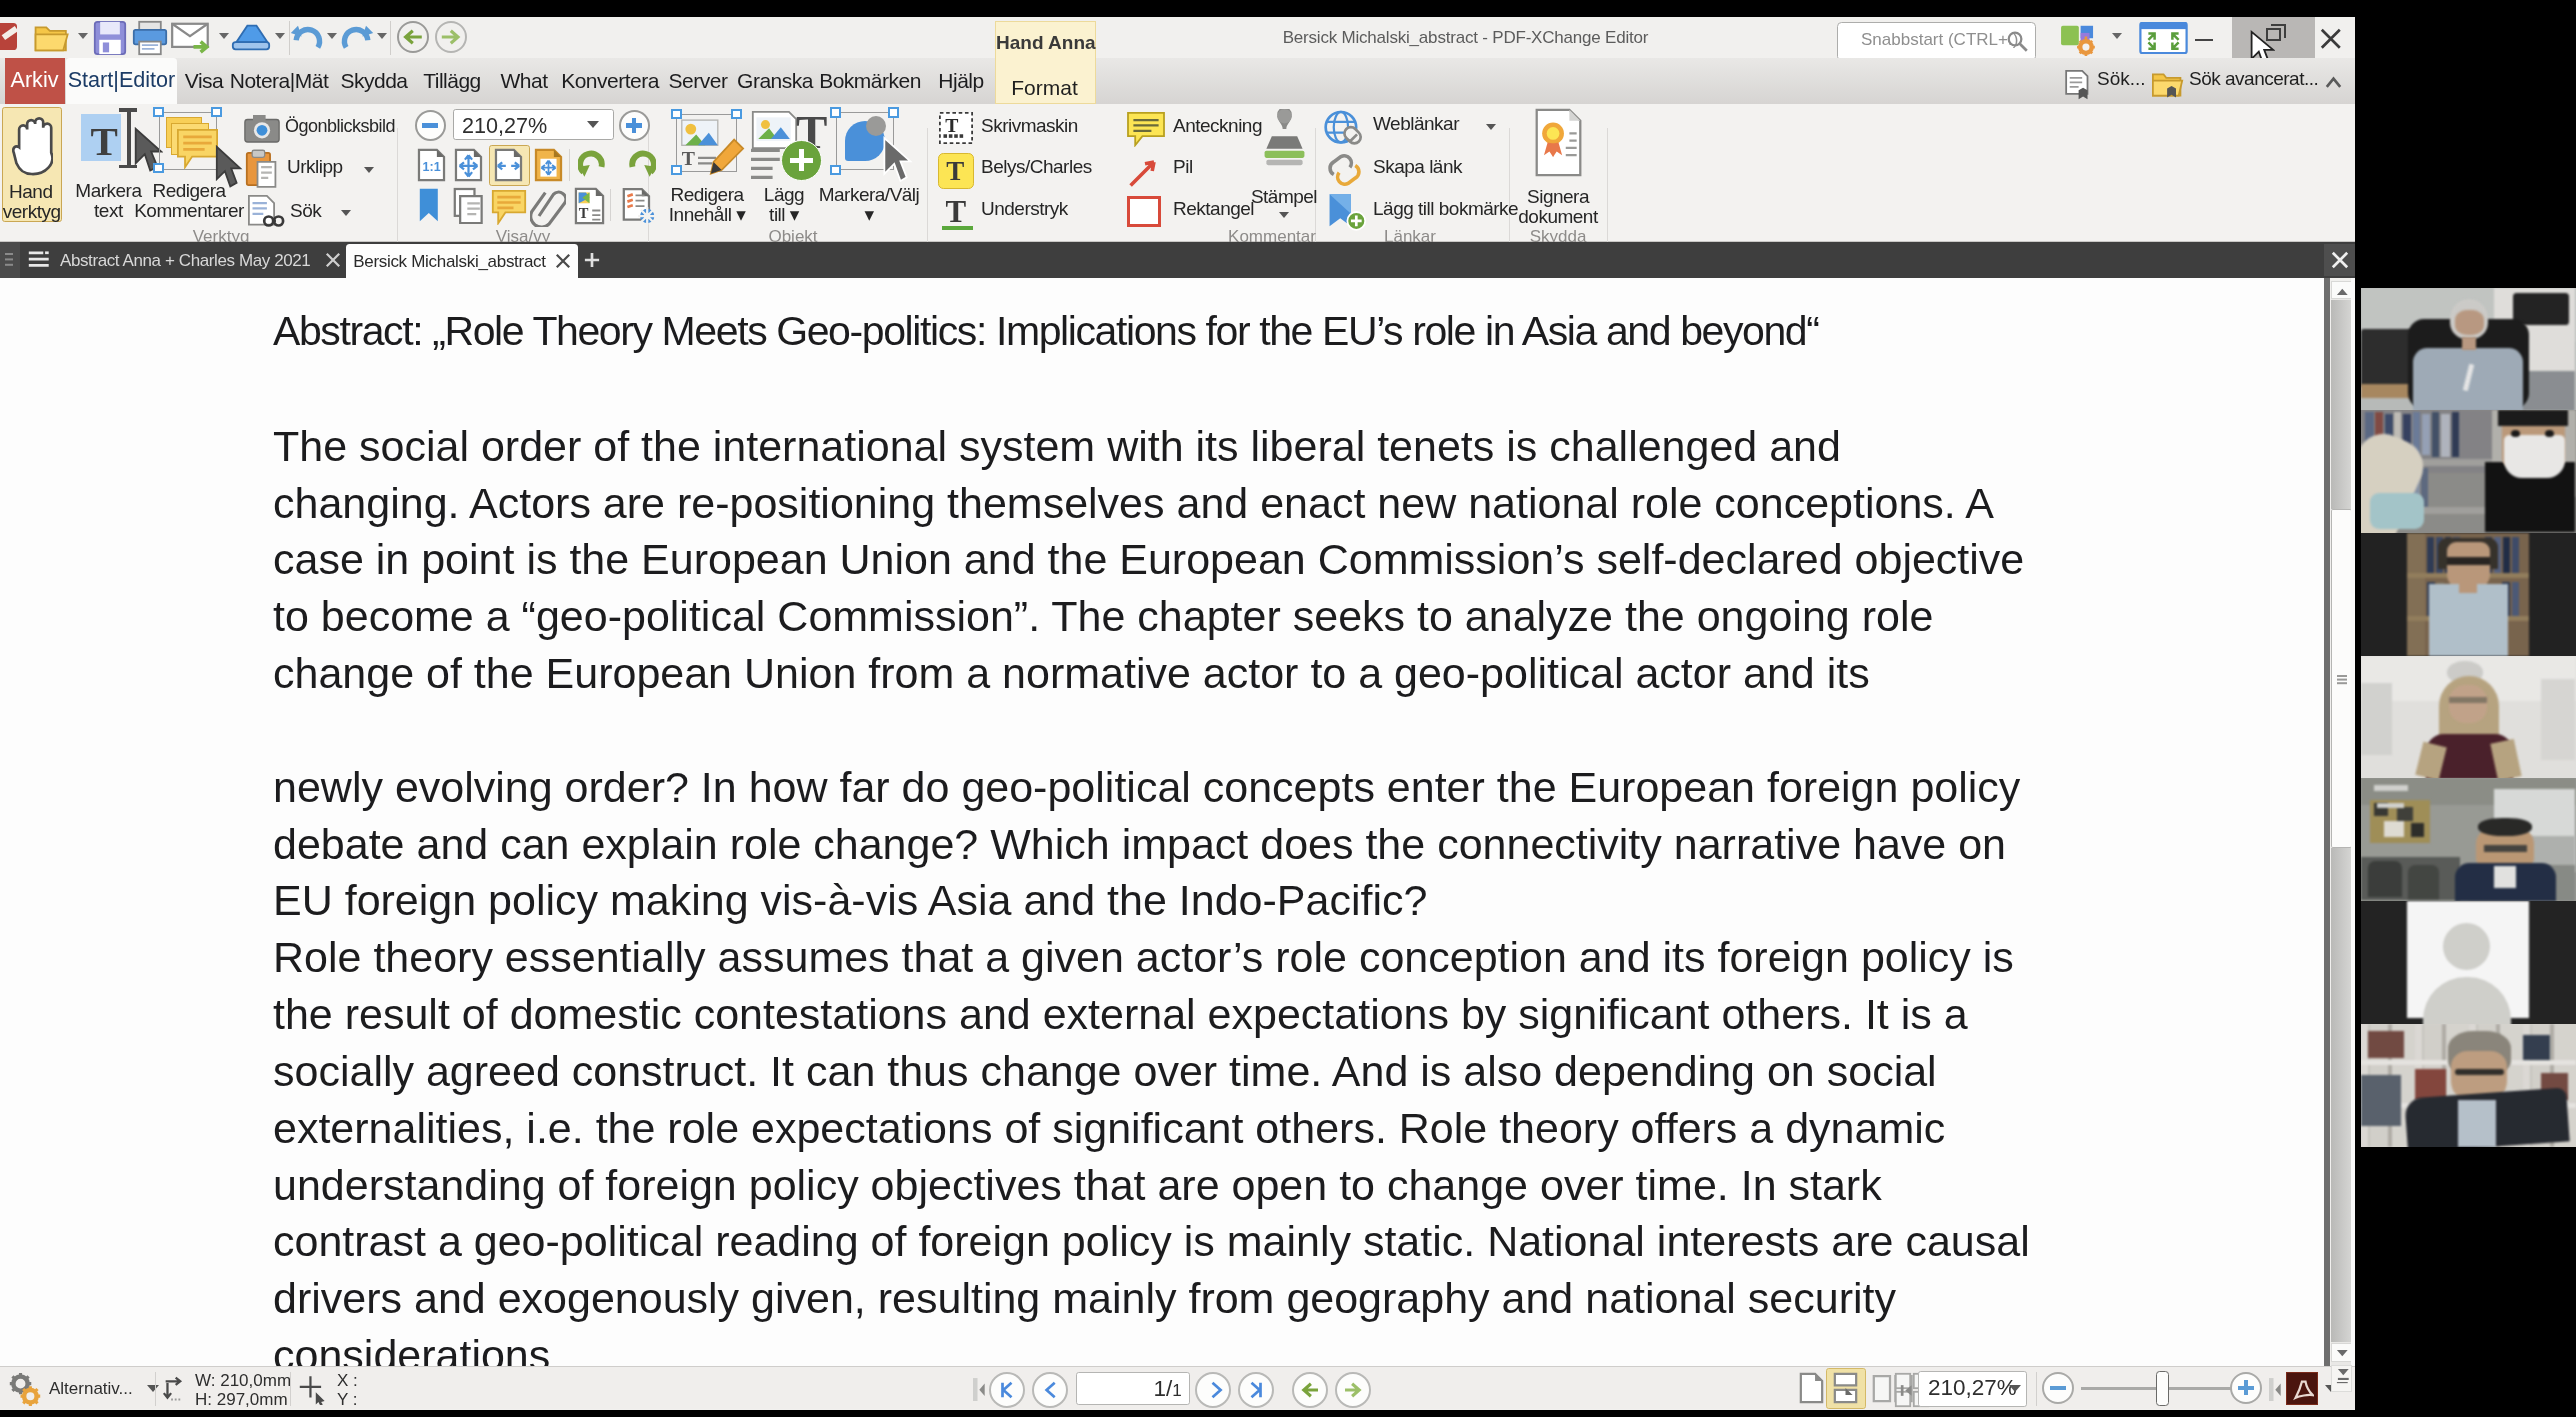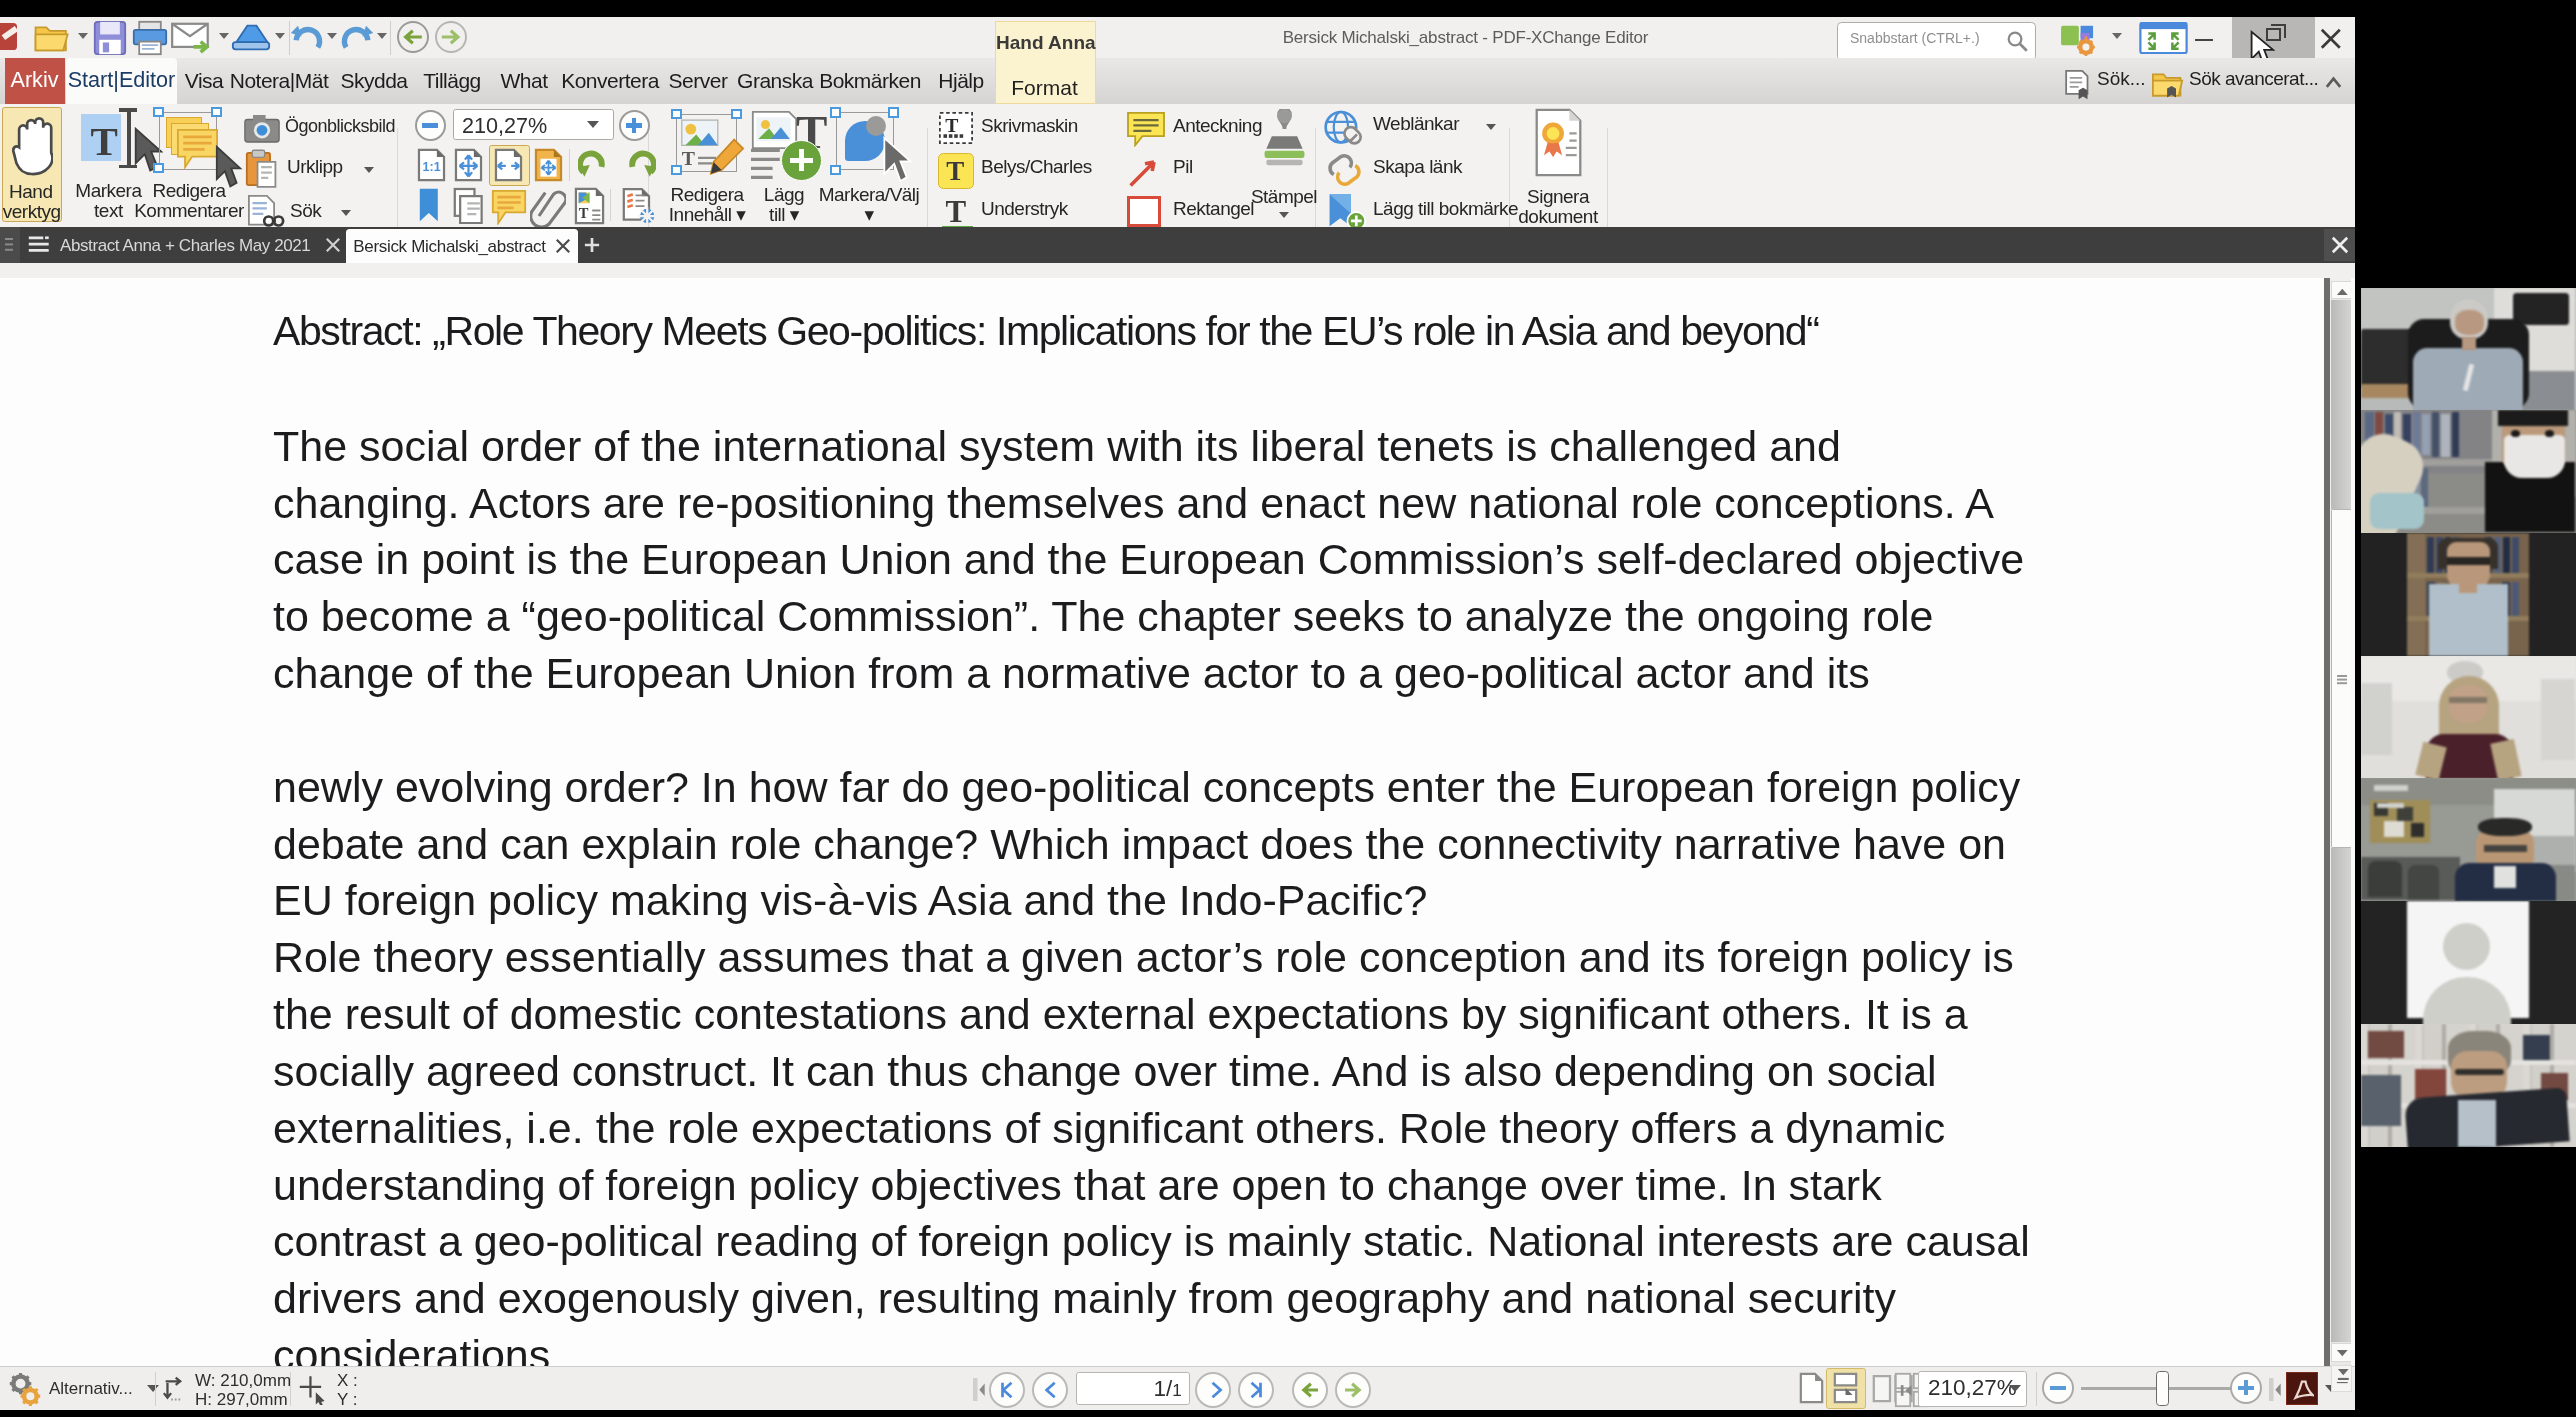--- a/index.html
+++ b/index.html
@@ -3,21 +3,21 @@
 <style>
 *{margin:0;padding:0;box-sizing:border-box}
 html,body{width:2576px;height:1418px;background:#000;overflow:hidden;font-family:"Liberation Sans",sans-serif}
 .abs{position:absolute}
 #stage{position:relative;width:2576px;height:1418px;background:#000}
 #app{position:absolute;left:0;top:17px;width:2355px;height:1393px;background:#f1f0ee}
 
 #qat{position:absolute;left:0;top:0;width:2355px;height:41px;background:#f1f0ee}
 #menurow{position:absolute;left:0;top:41px;width:2355px;height:46px;background:linear-gradient(#e9e8e6,#d6d4d2)}
 #ribbon{position:absolute;left:0;top:87px;width:2355px;height:138px;background:#f3f2f0;border-bottom:0.9px solid #c9c7c5}
-#tabbar{position:absolute;left:0;top:210px;width:2355px;height:36px;background:#3e3e3e}
+#tabbar{position:absolute;left:0;top:225px;width:2355px;height:36px;background:#3e3e3e}
 #docarea{position:absolute;left:0;top:261px;width:2324px;height:1089px;background:#fdfdfd;overflow:hidden}
 #shadowstrip{position:absolute;left:2324px;top:261px;width:6.3px;height:1089px;background:#6e6e6e}
 #scrollbar{position:absolute;left:2331px;top:264px;width:21px;height:1085px;background:#e9e8e6}
 #whitestrip{position:absolute;left:2351px;top:261px;width:3.6px;height:1089px;background:#fafafa}
 #statusbar{position:absolute;left:0;top:1349px;width:2355px;height:43px;background:#f0eeec;border-top:0.9px solid #cfcdcb}
 .line{position:absolute;left:273px;height:57px;line-height:57px;white-space:nowrap;color:#1c1c1e;font-size:43px}
 #title{position:absolute;left:273px;height:57px;line-height:57px;white-space:nowrap;color:#1c1c1e;font-size:41px;letter-spacing:-1.4px}
 .thumb{position:absolute;left:2361px;width:215px;height:123px;overflow:hidden}
 .thumb>div{filter:blur(1.1px)}
 .thumb{filter:saturate(.82) brightness(.97)}
@@ -76,21 +76,21 @@
       <div class="abs" style="left:397px;top:3.6px;width:32px;height:32px;border:2.3px solid #9a9a98;border-radius:50%"></div>
       <svg class="abs" style="left:402px;top:10.8px" width="21.6" height="18" viewBox="0 0 24 20">
           <path d="M22 10 H6 m6 -7 l-8 7 8 7" stroke="#7aa33c" stroke-width="3.5" fill="none"></path>
         </svg>
       <div class="abs" style="left:435px;top:3.6px;width:32px;height:32px;border:2.3px solid #b5b5b3;border-radius:50%"></div>
       <svg class="abs" style="left:440px;top:10.8px" width="21.6" height="18" viewBox="0 0 24 20">
           <path d="M2 10 H18 m-6 -7 l8 7 -8 7" stroke="#9cbf68" stroke-width="3.5" fill="none"></path>
         </svg>
       <div class="abs" style="left:1132px;top:10.8px;width:667px;height:29px;font-size:17px;letter-spacing:-0.2px;color:#5c5c5c;text-align:center">Bersick Michalski_abstract - PDF-XChange Editor</div>
       <div class="abs" style="left:1837px;top:5.4px;width:199px;height:39px;background:#fff;border:1.8px solid #adadab;border-radius:4.5px">
-        <div class="abs" style="left:12px;top:6.3px;font-size:14px;color:#8f8f8f">Snabbstart (CTRL+.)</div>
+        <div class="abs" style="left:23px;top:6.3px;font-size:17px;color:#8f8f8f">Snabbstart (CTRL+.)</div>
         <svg class="abs" style="left:168px;top:6.3px" width="23.5" height="23.5" viewBox="0 0 26 26">
             <circle cx="10" cy="10" r="7" fill="none" stroke="#8a8a8a" stroke-width="2.5"></circle>
             <path d="M15 15 L23 23" stroke="#8a8a8a" stroke-width="3"></path>
           </svg>
       </div>
       <svg class="abs" style="left:2059px;top:7.2px" width="45" height="32" viewBox="0 0 50 36">
         <rect x="2" y="2" width="20" height="22" fill="#8cc152" rx="2"></rect>
         <rect x="24" y="2" width="14" height="14" fill="#4a89dc"></rect>
         <rect x="24" y="10" width="10" height="14" fill="#967adc"></rect>
         <circle cx="30" cy="26" r="9" fill="#e9973e"></circle>

